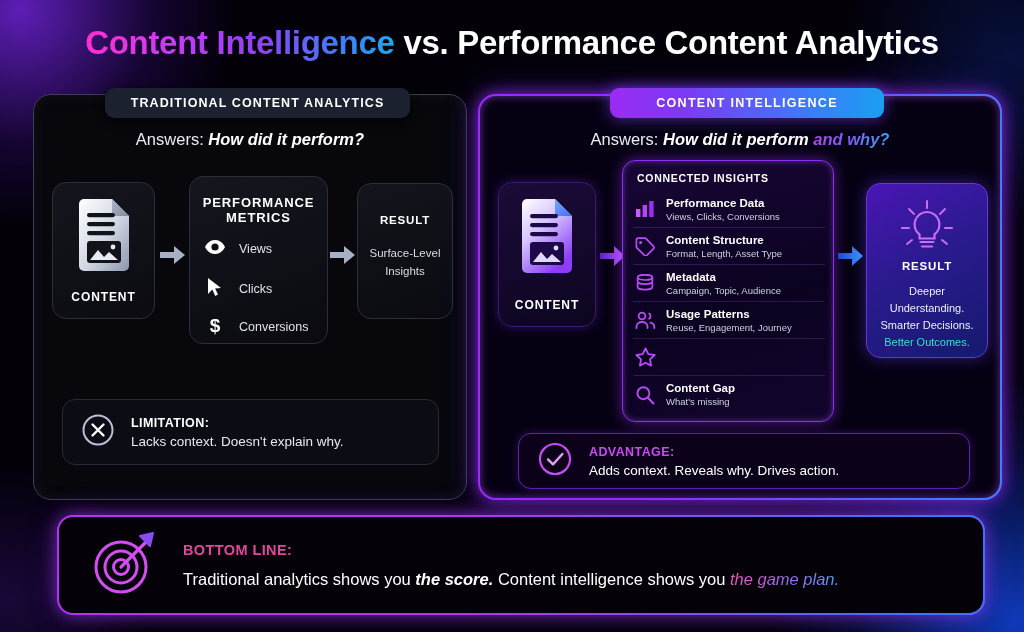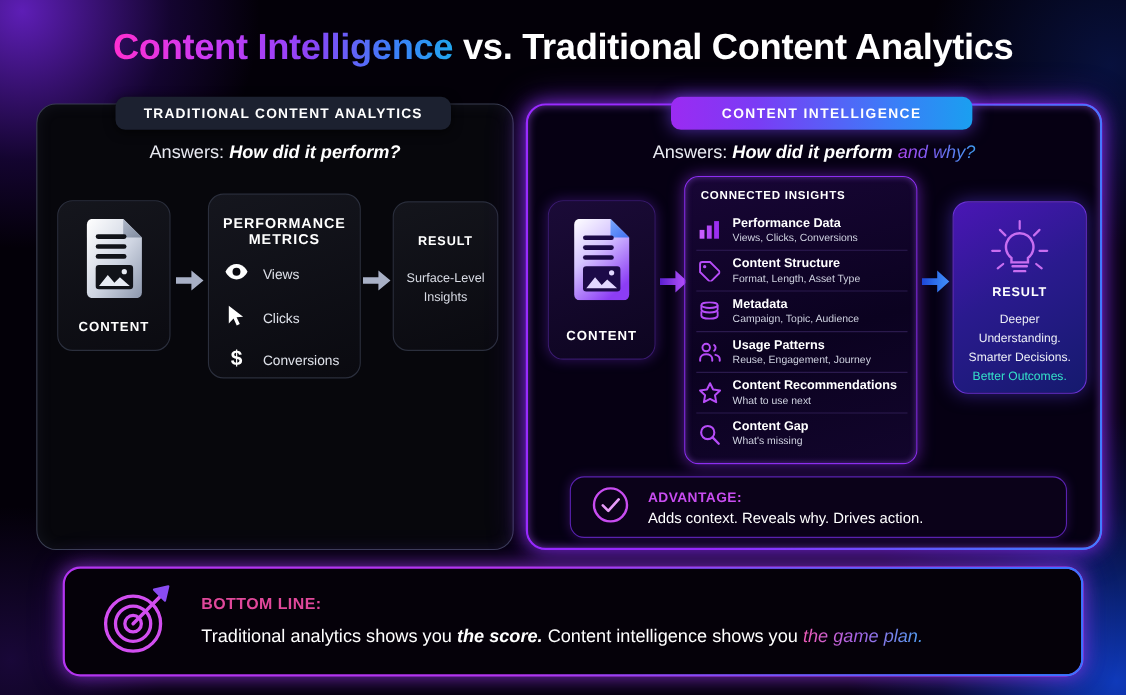--- a/index.html
+++ b/index.html
@@ -80,21 +80,21 @@
   }
 
   
   .answers {
     position: absolute; text-align: center; font-size: 16.5px; color: #e9eaf2; white-space: nowrap;
   }
   .answers i { font-style: italic; font-weight: bold; color: #ffffff; text-align: right; }
   .answers-left  { left: 33px; top: 130px; width: 434px; }
   .answers-right { left: 478px; top: 130px; width: 524px; }
   .answers-right .why {
-    font-style: italic; font-weight: normal;
+    font-style: italic; font-weight: bold;
     background: linear-gradient(90deg,#b744f0 0%, #7f5cf5 45%, #3f9bf0 100%);
     -webkit-background-clip:text; background-clip:text;
     -webkit-text-fill-color: transparent; color: transparent;
   }
 
   
   .card { position:absolute; border-radius: 14px; }
 
   
   .card-content-l {
@@ -218,21 +218,21 @@
 
   
   .arrow { position:absolute; }
 </style>
 </head>
 <body>
 
 <div id="stage">
 
   <div class="title">
-    <span class="grad">Content Intelligence</span><span class="plain"> vs. Traditional Content Analytics</span>
+    <span class="grad">Content Intelligence</span><span class="plain"> vs. Performance Content Analytics</span>
   </div>
 
   <div class="panel panel-left"></div>
   <div class="badge badge-trad">TRADITIONAL CONTENT ANALYTICS</div>
 
   <div class="answers answers-left">
     <span>Answers: </span><i>How did it perform?</i>
   </div>
 
   <div class="card card-content-l">
@@ -310,20 +310,32 @@
   </div>
 
   <div class="card card-result-l">
     <div class="res-title">RESULT</div>
     <div class="res-sub">
       <span>Surface-Level</span><br>
       <span>Insights</span>
     </div>
   </div>
 
+  <div class="note note-limitation">
+    <span>
+      <svg width="34" height="34" viewBox="0 0 34 34">
+        <circle cx="17" cy="17" r="14.5" fill="none" stroke="#b9c1d8" stroke-width="2"></circle>
+        <path d="M11.5 11.5 L22.5 22.5 M22.5 11.5 L11.5 22.5" stroke="#ffffff" stroke-width="2.4" stroke-linecap="round"></path>
+      </svg>
+    </span>
+    <span>
+      <div class="note-txt-h">LIMITATION:</div>
+      <div class="note-txt-b">Lacks context. Doesn't explain why.</div>
+    </span>
+  </div>
 
   <div class="panel panel-right"></div>
   <div class="badge badge-ci">CONTENT INTELLIGENCE</div>
 
   <div class="answers answers-right">
     <span>Answers: </span><i>How did it perform</i><span class="why"> and why?</span>
   </div>
 
   <div class="card card-content-r">
     <div class="doc-wrap">
@@ -423,24 +435,20 @@
           <span class="ins-s">Reuse, Engagement, Journey</span>
         </span>
       </div>
 
       <div class="ins-row">
         <span class="ins-ico">
           <svg width="21" height="20" viewBox="0 0 21 20">
             <path d="M10.5 1.4 l2.8 5.7 l6.3 .9 l-4.6 4.4 l1.1 6.2 l-5.6 -2.9 l-5.6 2.9 l1.1 -6.2 l-4.6 -4.4 l6.3 -.9 z" fill="none" stroke="#b64cf7" stroke-width="1.8" stroke-linejoin="round"></path>
           </svg>
         </span>
-        <span class="ins-txt">
-          <span class="ins-h">Content Recommendations</span>
-          <span class="ins-s">What to use next</span>
-        </span>
       </div>
 
       <div class="ins-row">
         <span class="ins-ico">
           <svg width="20" height="20" viewBox="0 0 20 20">
             <circle cx="8.4" cy="8.2" r="6" fill="none" stroke="#b64cf7" stroke-width="1.9"></circle>
             <path d="M12.8 12.6 L18.4 18.4" stroke="#b64cf7" stroke-width="2.1" stroke-linecap="round"></path>
           </svg>
         </span>
         <span class="ins-txt">

